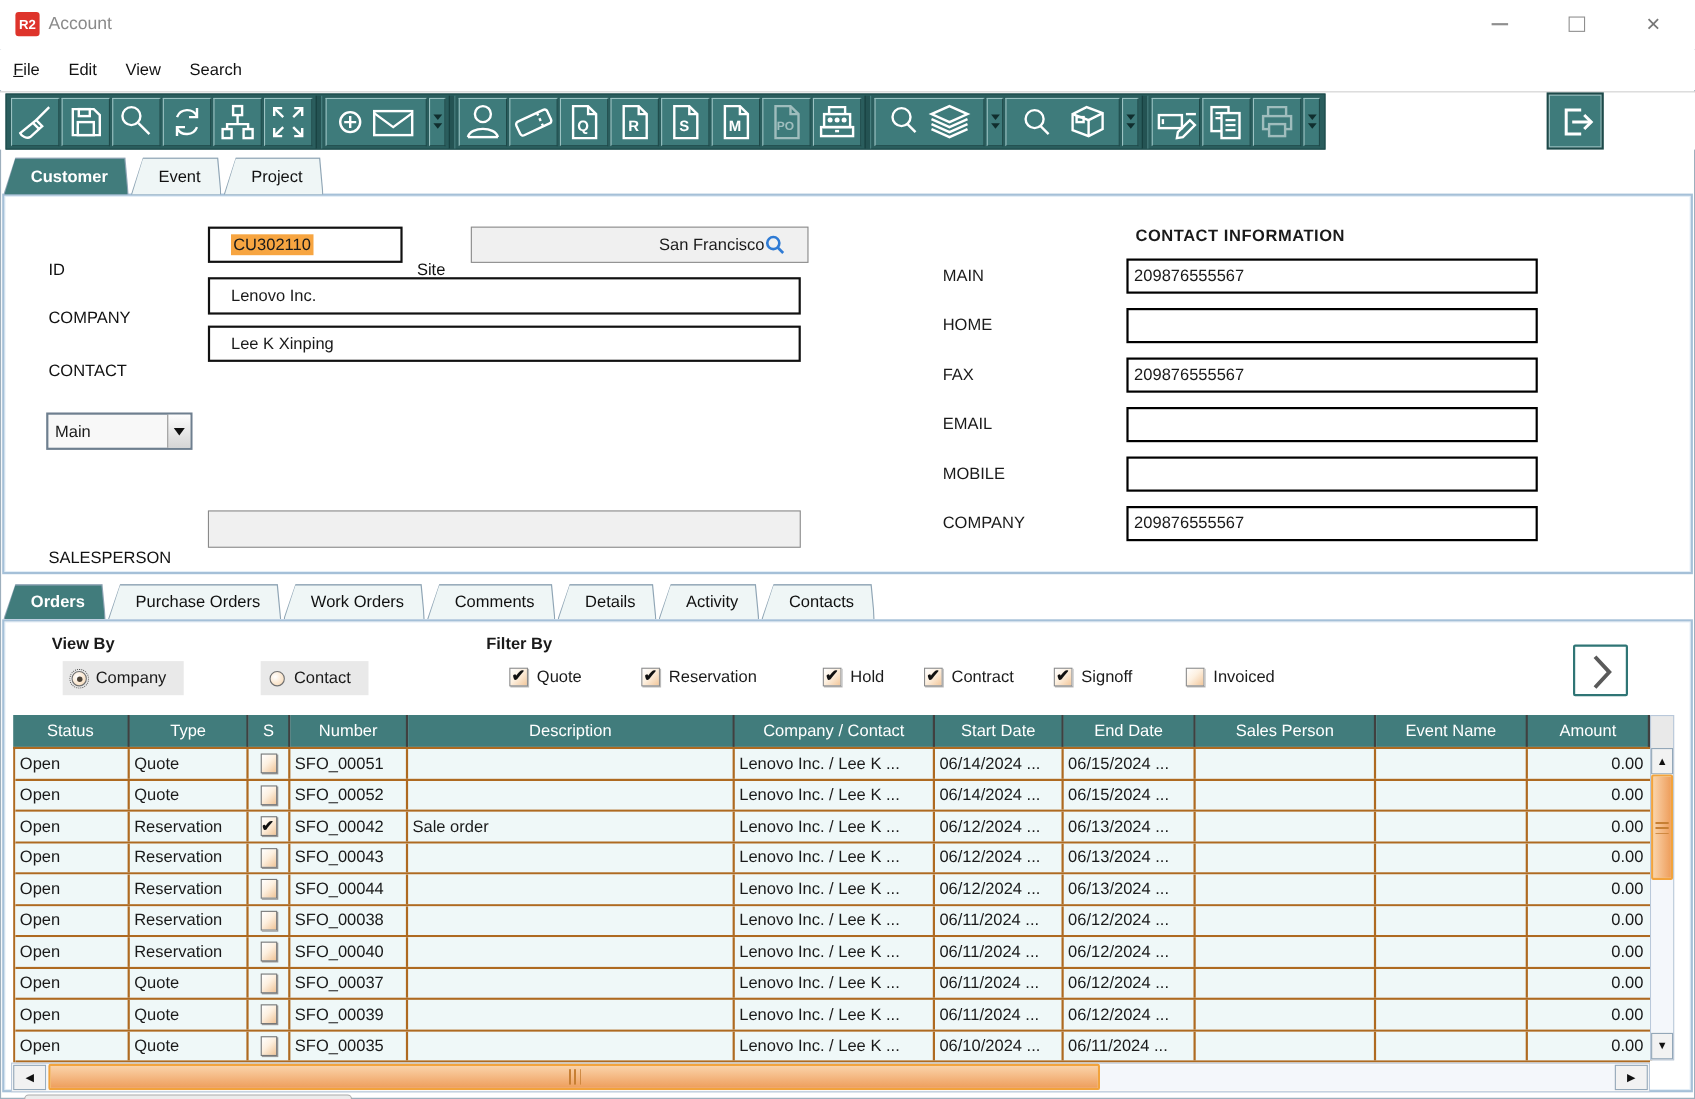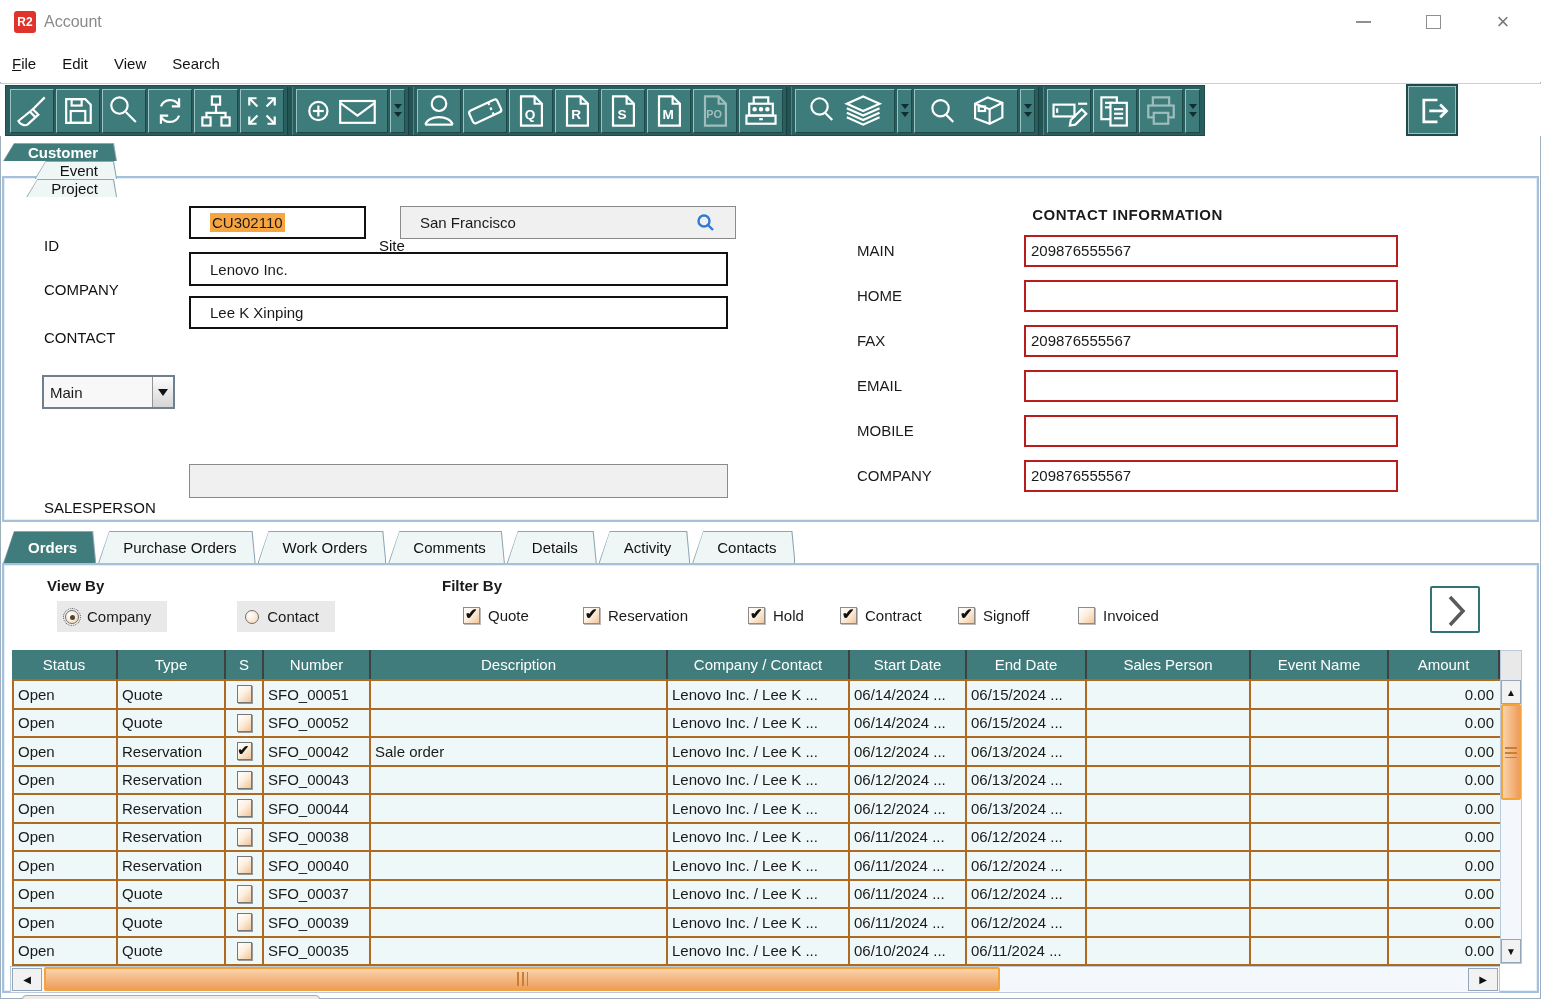--- a/index.html
+++ b/index.html
@@ -32,53 +32,53 @@
   .tbtn.narrow { width:15px; flex-direction:column; gap:3px; }
   .tbtn.disabled svg { opacity:.5; }
   .tbtn svg { stroke:#fff; fill:none; stroke-width:2.4; }
   .tsep { width:6px; height:48px; background:#245353; border-left:1px solid #174040; border-right:1px solid #4d8585; margin:0 2px; flex:0 0 auto;}
   .dd { width:0; height:0; border-left:4px solid transparent; border-right:4px solid transparent; border-top:5px solid #102e2e; }
   #exit-btn { position:absolute; left:1408px; top:2px; width:48px; height:48px; background:#3e7b7b;
     border:1px solid #9bc2c2; outline:2px solid #1d4a4a; display:flex; align-items:center; justify-content:center;}
   #exit-btn svg { stroke:#fff; fill:none; stroke-width:3; }
   
   .tabrow { position:absolute; display:flex; align-items:flex-end; z-index:3; }
-  #tabs1 { left:3px; top:143px; height:34px;flex-direction:column; }
+  #tabs1 { left:3px; top:143px; height:34px; }
   #tabs2 { left:3px; top:531px; height:32px; }
   .tab { position:relative; height:100%; clip-path:polygon(11px 0, calc(100% - 3px) 0, 100% 100%, 0 100%); background:#8fa5b5; padding:1px 1px 0 1px; margin-right:2px;}
   .tab > span { display:block; height:100%; clip-path:polygon(10px 0, calc(100% - 3px) 0, 100% 100%, 0 100%);
     background:#eff6f6; font-size:15px; color:#111; padding:0 18px 0 24px; display:flex; align-items:center; white-space:nowrap;}
   .tab.active > span { background:#417c7c; color:#fff; font-weight:bold; }
   
   .panel { position:absolute; background:#fff; border:2px solid #a5c0d8; box-shadow: inset 0 0 0 1px #e3eef7; }
   #panel1 { left:2px; top:176px; width:1537px; height:346px; }
   #panel2 { left:2px; top:563px; width:1537px; height:430px; }
   
   .flabel { position:absolute; font-size:15px; color:#111; white-space:nowrap;margin-top:23px; }
   .field { position:absolute; background:#fff; border:2px solid #111; font-size:15px; display:flex; align-items:center; padding:0 19px; overflow:hidden;}
   .field.gray { background:#f0f0f0; border:1px solid #8a8a8a; }
   .hl { background:#f7a541; padding:1px 2px; }
   .mag { position:absolute; width:20px; height:20px; }
   .mag svg { stroke:#2f7bd4; fill:none; stroke-width:2.4; }
   #f-id-label{left:40px;top:36px;} #f-id{left:185px;top:28px;width:177px;height:33px;}
-  #f-site-label{left:375px;top:36px;} #f-site{left:396px;top:28px;width:336px;height:33px;}
+  #f-site-label{left:375px;top:36px;} #f-site{left:424px;top:28px;width:307px;height:33px;text-align:right;}
   #f-company-label{left:40px;top:80px;} #f-company{left:185px;top:74px;width:539px;height:34px;}
   #f-contact-label{left:40px;top:128px;} #f-contact{left:185px;top:118px;width:539px;height:33px;}
   #f-address-label{left:40px;top:172px;}
   #f-addrsel{left:38px;top:197px;width:133px;height:34px; position:absolute; background:#f8f8f8; border:2px solid #6e7f8f; display:flex; align-items:center;}
   #f-addrsel .val{flex:1; font-size:15px; padding-left:6px;}
   #f-addrsel .arrow{width:21px; height:100%; background:linear-gradient(#fdfdfd,#d5d5d5); border-left:1px solid #949494; display:flex; align-items:center; justify-content:center;}
   #f-addrsel .arrow i{width:0;height:0;border-left:5px solid transparent;border-right:5px solid transparent;border-top:7px solid #111;}
   #f-address{left:185px;top:160px;width:537px;height:112px; position:absolute; background:#f4f4f4; border:2px solid #8a8a8a; font-size:15px; padding:4px 8px; white-space:pre-line;}
   #f-sales-label{left:40px;top:298px;} #f-sales{left:185px;top:286px;width:539px;height:34px;}
   #ci-title{position:absolute; left:853px; top:28px; width:541px; text-align:center; font-weight:bold; font-size:15px; letter-spacing:.5px;}
   #contact-fields{position:absolute; left:853px; top:50px; width:541px;}
   .ci-row{display:flex; align-items:center; height:45px;}
   .ci-label{flex:0 0 167px; font-size:15px;}
-  .ci-field{width:374px; height:32px; background:#fff; border:2px solid #b91c1c; font-size:15px; display:flex; align-items:center; padding:0 5px;}
+  .ci-field{width:374px; height:32px; background:#fff; border:2px solid #000000; font-size:15px; display:flex; align-items:center; padding:0 5px;}
   
   .sec-label{position:absolute; font-weight:bold; font-size:15px;}
   #viewby-label{left:43px; top:12px;} #filterby-label{left:438px; top:12px;}
   #viewby-options{position:absolute; left:53px; top:36px; display:flex; gap:70px;}
   .radio-box{background:#e9e9e9; height:31px; display:flex; align-items:center; gap:8px; padding:0 16px 0 8px;}
   .radio{width:14px;height:14px;border-radius:50%;border:1px solid #707070;background:radial-gradient(circle at 35% 35%, #fff, #f6d4ac); position:relative;}
   .radio.selected{outline:1px dotted #555; outline-offset:1px;}
   .radio.selected::after{content:""; position:absolute; left:4px; top:4px; width:5px; height:5px; border-radius:50%; background:#4c4338;}
   .radio-label{font-size:15px;}
   #filterby-options{position:absolute; left:0; top:0; width:100%; height:80px;}

